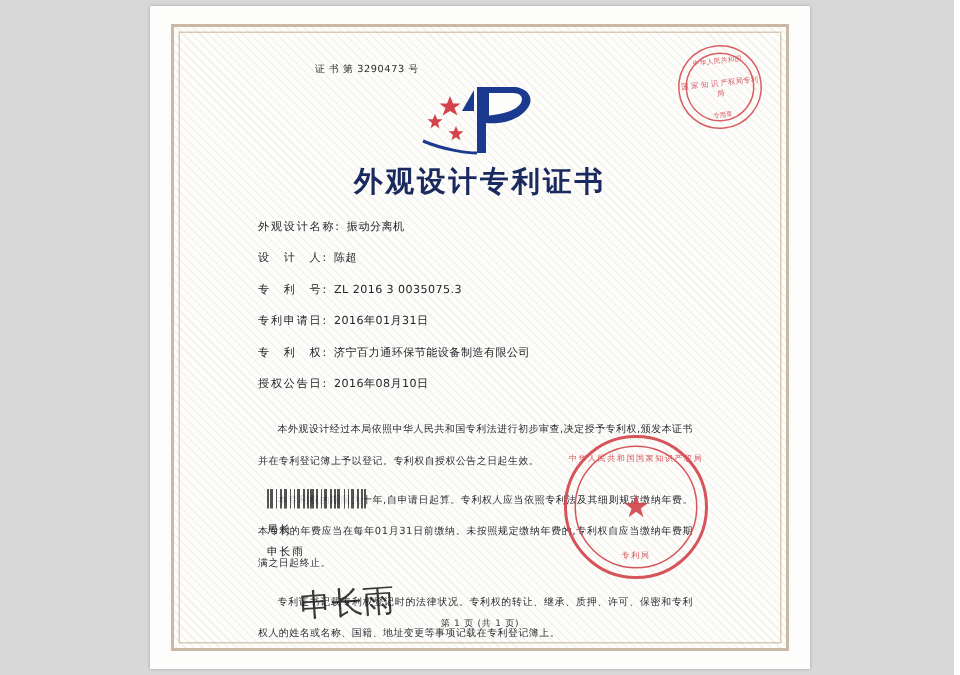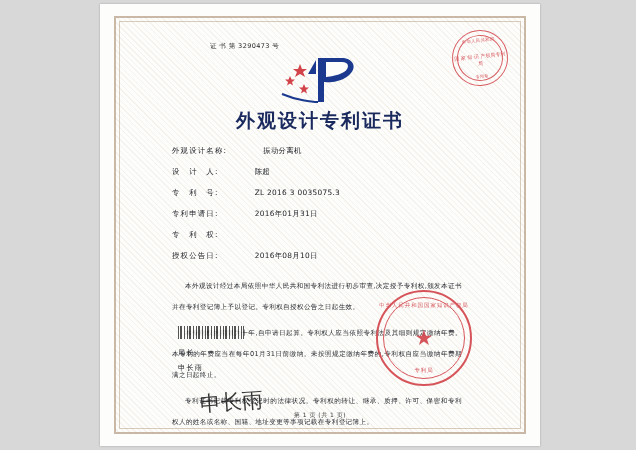--- a/index.html
+++ b/index.html
@@ -147,21 +147,20 @@
     top: 118px;
     right: 34px;
   }
   .field-row {
     display: flex;
     align-items: baseline;
     font-size: 7.4px;
     color: #23252b;
     margin-bottom: 11px;
     font-family: "DejaVu Sans", sans-serif;
-    gap: 32px;
   }
   .field-label {
     white-space: nowrap;
     letter-spacing: 1.2px;
   }
   .field-value {
     margin-left: 4px;
     letter-spacing: 0.3px;
     text-align: center;
   }
@@ -324,20 +323,21 @@
         <div class="field-row">
           <span class="field-label">专　利　号:</span>
           <span class="field-value">ZL 2016 3 0035075.3</span>
         </div>
         <div class="field-row">
           <span class="field-label">专利申请日:</span>
           <span class="field-value">2016年01月31日</span>
         </div>
         <div class="field-row">
           <span class="field-label">专　利　权:</span>
+          <span class="field-value">济宁百力通环保节能设备制造有限公司</span>
         </div>
         <div class="field-row">
           <span class="field-label">授权公告日:</span>
           <span class="field-value">2016年08月10日</span>
         </div>
       </div>
 
       <div class="body-text">
         <p>本外观设计经过本局依照中华人民共和国专利法进行初步审查,决定授予专利权,颁发本证书并在专利登记簿上予以登记。专利权自授权公告之日起生效。</p>
         <p>本专利权的期限为十年,自申请日起算。专利权人应当依照专利法及其细则规定缴纳年费。本专利的年费应当在每年01月31日前缴纳。未按照规定缴纳年费的,专利权自应当缴纳年费期满之日起终止。</p>

